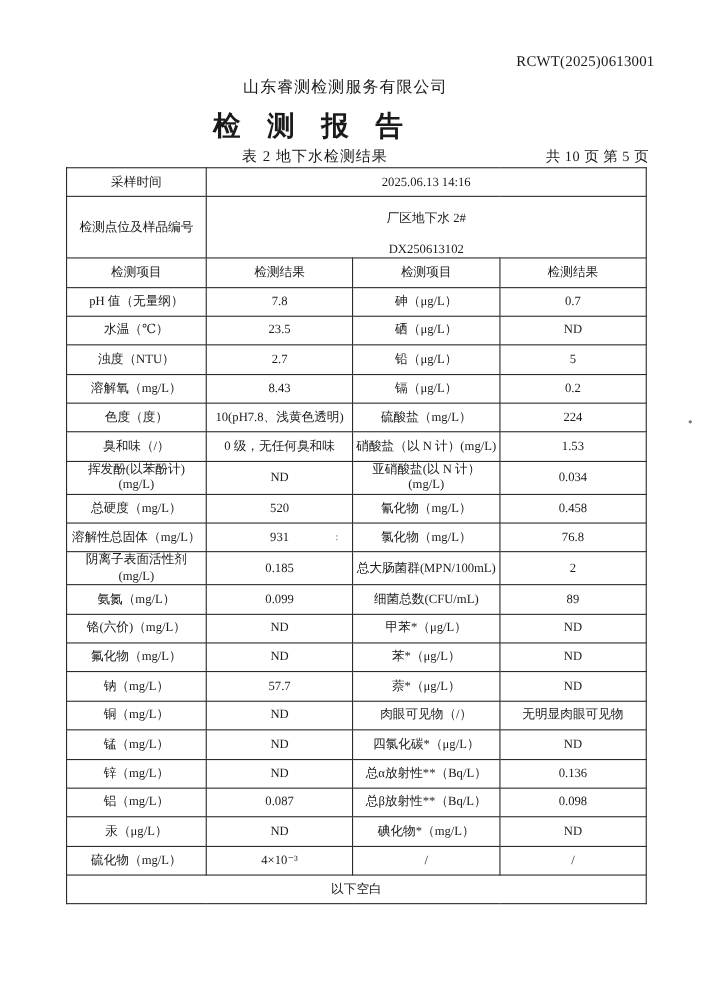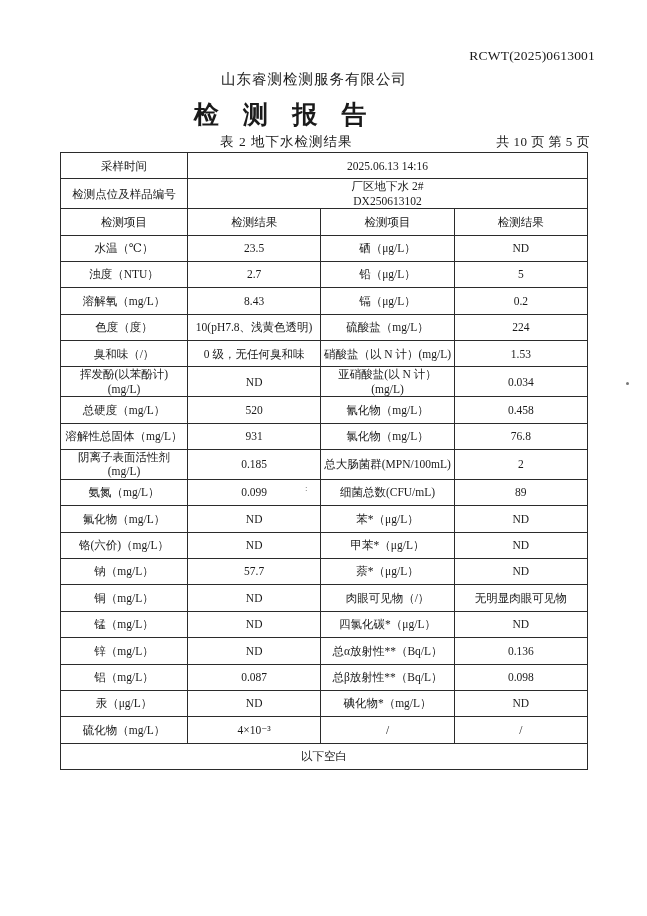--- a/index.html
+++ b/index.html
@@ -96,21 +96,21 @@
   td.lbl { width: 122px; }
   td.val { width: 142px; }
   td.lbl2 { width: 142px; }
   td.val2 { width: 122px; }
   .hdr td { font-size: 11.5px; }
   .sample-cell {
     text-align: center;
     line-height: 1.45;
     padding: 3px 0;
   }
-  .sample-cell .l1, .sample-cell .l2 { display: block; }
+  .sample-cell .l1, .sample-cell .l2 { display: block; margin-top: 13px; }
   .blank-row td {
     height: 100px;
     text-align: left;
     vertical-align: top;
     padding: 4px 6px;
     font-size: 11.5px;
   }
   .tiny-mark {
     position: absolute;
     left: 305px;
@@ -161,20 +161,26 @@
         </td>
       </tr>
       <tr class="hdr">
         <td class="lbl">检测项目</td>
         <td class="val">检测结果</td>
         <td class="lbl2">检测项目</td>
         <td class="val2">检测结果</td>
       </tr>
 
       <tr>
+        <td class="lbl">pH 值（无量纲）</td>
+        <td class="val">7.8</td>
+        <td class="lbl2">砷（μg/L）</td>
+        <td class="val2">0.7</td>
+      </tr>
+      <tr>
         <td class="lbl">水温（℃）</td>
         <td class="val">23.5</td>
         <td class="lbl2">硒（μg/L）</td>
         <td class="val2">ND</td>
       </tr>
       <tr>
         <td class="lbl">浊度（NTU）</td>
         <td class="val">2.7</td>
         <td class="lbl2">铅（μg/L）</td>
         <td class="val2">5</td>
@@ -221,29 +227,29 @@
         <td class="lbl2">总大肠菌群(MPN/100mL)</td>
         <td class="val2">2</td>
       </tr>
       <tr>
         <td class="lbl">氨氮（mg/L）</td>
         <td class="val">0.099</td>
         <td class="lbl2">细菌总数(CFU/mL)</td>
         <td class="val2">89</td>
       </tr>
       <tr>
+        <td class="lbl">铬(六价)（mg/L）</td>
+        <td class="val">ND</td>
+        <td class="lbl2">甲苯*（μg/L）</td>
+        <td class="val2">ND</td>
+      </tr>
+      <tr>
         <td class="lbl">氟化物（mg/L）</td>
         <td class="val">ND</td>
         <td class="lbl2">苯*（μg/L）</td>
-        <td class="val2">ND</td>
-      </tr>
-      <tr>
-        <td class="lbl">铬(六价)（mg/L）</td>
-        <td class="val">ND</td>
-        <td class="lbl2">甲苯*（μg/L）</td>
         <td class="val2">ND</td>
       </tr>
       <tr>
         <td class="lbl">钠（mg/L）</td>
         <td class="val">57.7</td>
         <td class="lbl2">萘*（μg/L）</td>
         <td class="val2">ND</td>
       </tr>
       <tr>
         <td class="lbl">铜（mg/L）</td>

